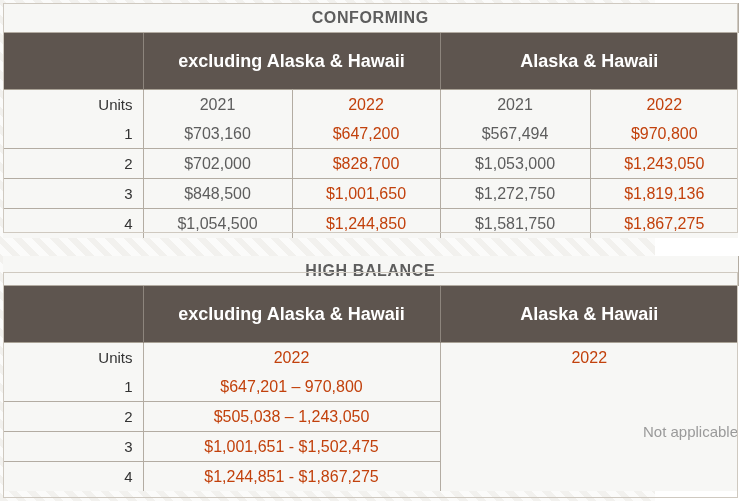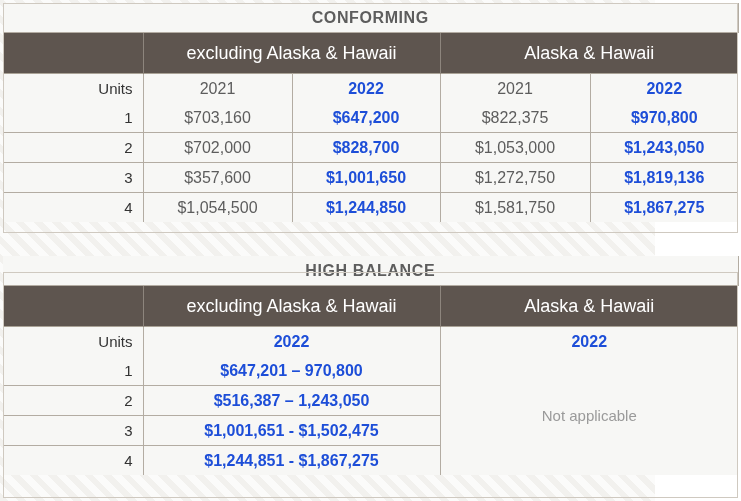--- a/index.html
+++ b/index.html
@@ -56,24 +56,24 @@
     letter-spacing: 0.6px;
     height: 38px;
     padding: 0;
     border: none;
   }
 
   
   .region th {
     background: #5e554f;
     color: #ffffff;
-    font-weight: normal;
+    font-weight: bold;
     font-size: 18px;
     height: 40px;
-    padding: 0;
+    padding: 8px;
     text-align: center;
     border-right: 1px solid #8d857d;
     border-left: 1px solid #8d857d;
   }
   .region th.blank {
     border-left: none;
     border-right: 1px solid #8d857d;
   }
   .region th.last { border-right: none; }
 
@@ -110,30 +110,31 @@
     border-bottom: 1px solid #b3aca2;
   }
   .grid tbody tr:last-child td { border-bottom: none; }
   .grid tbody td.units {
     text-align: right;
     padding-right: 10px;
     color: #333333;
     font-size: 15px;
   }
   .grid tbody td.accent {
-    color: #1d4ed8;
-    font-weight: bold;
+    color: #c2410c;
+    font-weight: normal;
   }
   .grid tbody td.last { border-right: none; }
   .grid tbody td.na {
     color: #9a9a9a;
     font-size: 15px;
     border-right: none;
     border-bottom: none;
     vertical-align: middle;
+    text-align: right;
   }
 
   
   .frame {
     position: absolute;
     left: 3px;
     width: 735px;
     pointer-events: none;
     border: 1px solid #cfc9c0;
     box-sizing: border-box;
@@ -174,33 +175,33 @@
         <td>2021</td>
         <td class="accent last">2022</td>
       </tr>
 
       </tbody>
         <tbody>
         <tr>
           <td class="units">1</td>
           <td>$703,160</td>
           <td class="accent">$647,200</td>
-          <td>$822,375</td>
+          <td>$567,494</td>
           <td class="accent last">$970,800</td>
         </tr>
         <tr>
           <td class="units">2</td>
           <td>$702,000</td>
           <td class="accent">$828,700</td>
           <td>$1,053,000</td>
           <td class="accent last">$1,243,050</td>
         </tr>
         <tr>
           <td class="units">3</td>
-          <td>$357,600</td>
+          <td>$848,500</td>
           <td class="accent">$1,001,650</td>
           <td>$1,272,750</td>
           <td class="accent last">$1,819,136</td>
         </tr>
         <tr>
           <td class="units">4</td>
           <td>$1,054,500</td>
           <td class="accent">$1,244,850</td>
           <td>$1,581,750</td>
           <td class="accent last">$1,867,275</td>
@@ -237,21 +238,21 @@
 
       </tbody>
         <tbody>
         <tr>
           <td class="units">1</td>
           <td class="accent">$647,201 – 970,800</td>
           <td class="na" rowspan="4">Not applicable</td>
         </tr>
         <tr>
           <td class="units">2</td>
-          <td class="accent">$516,387 – 1,243,050</td>
+          <td class="accent">$505,038 – 1,243,050</td>
         </tr>
         <tr>
           <td class="units">3</td>
           <td class="accent">$1,001,651 - $1,502,475</td>
         </tr>
         <tr>
           <td class="units">4</td>
           <td class="accent">$1,244,851 - $1,867,275</td>
         </tr>
       </tbody>

